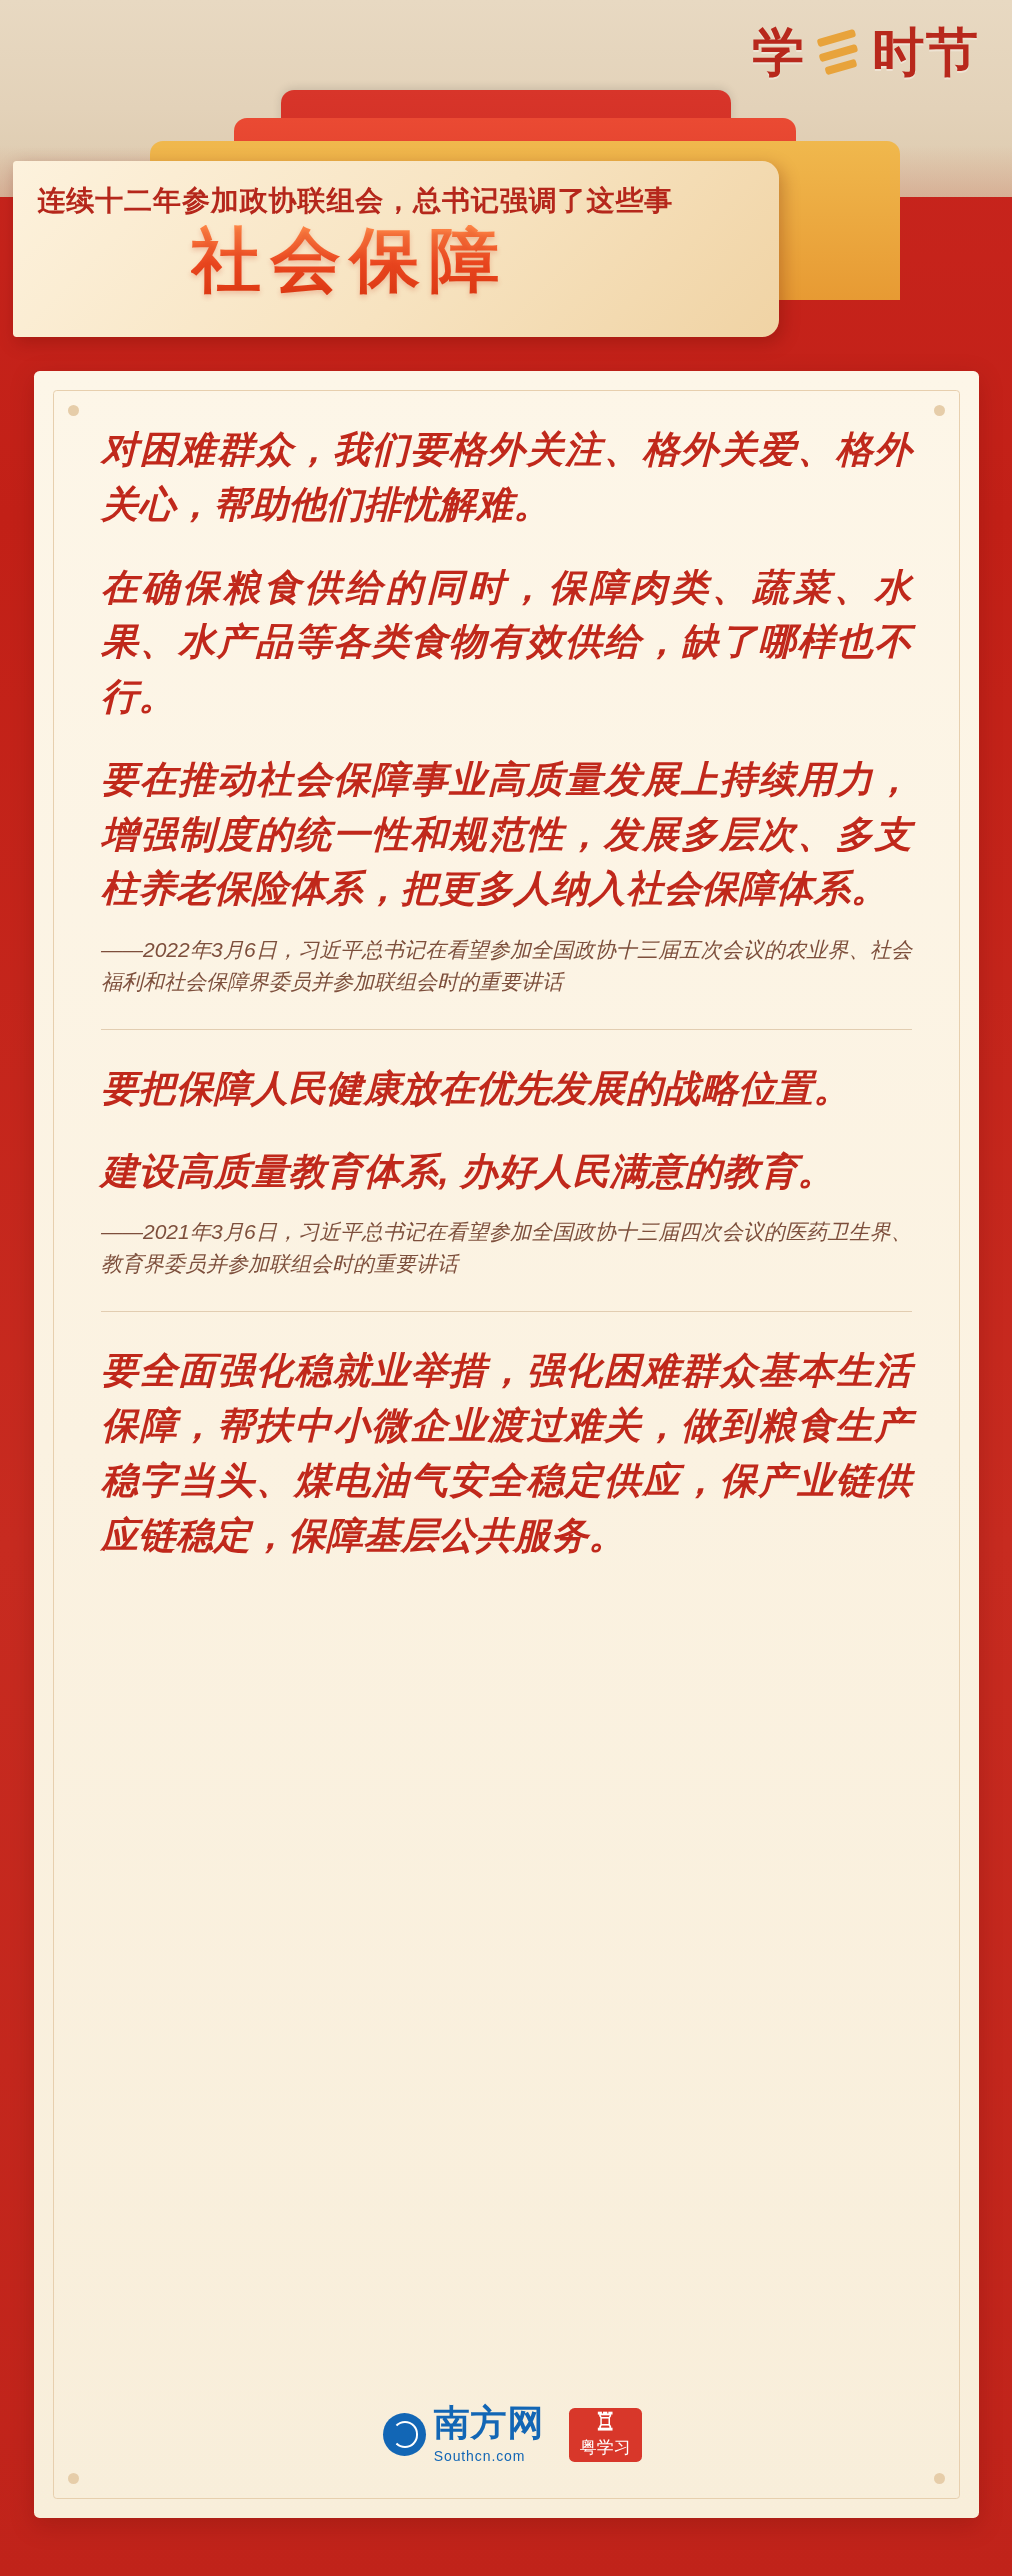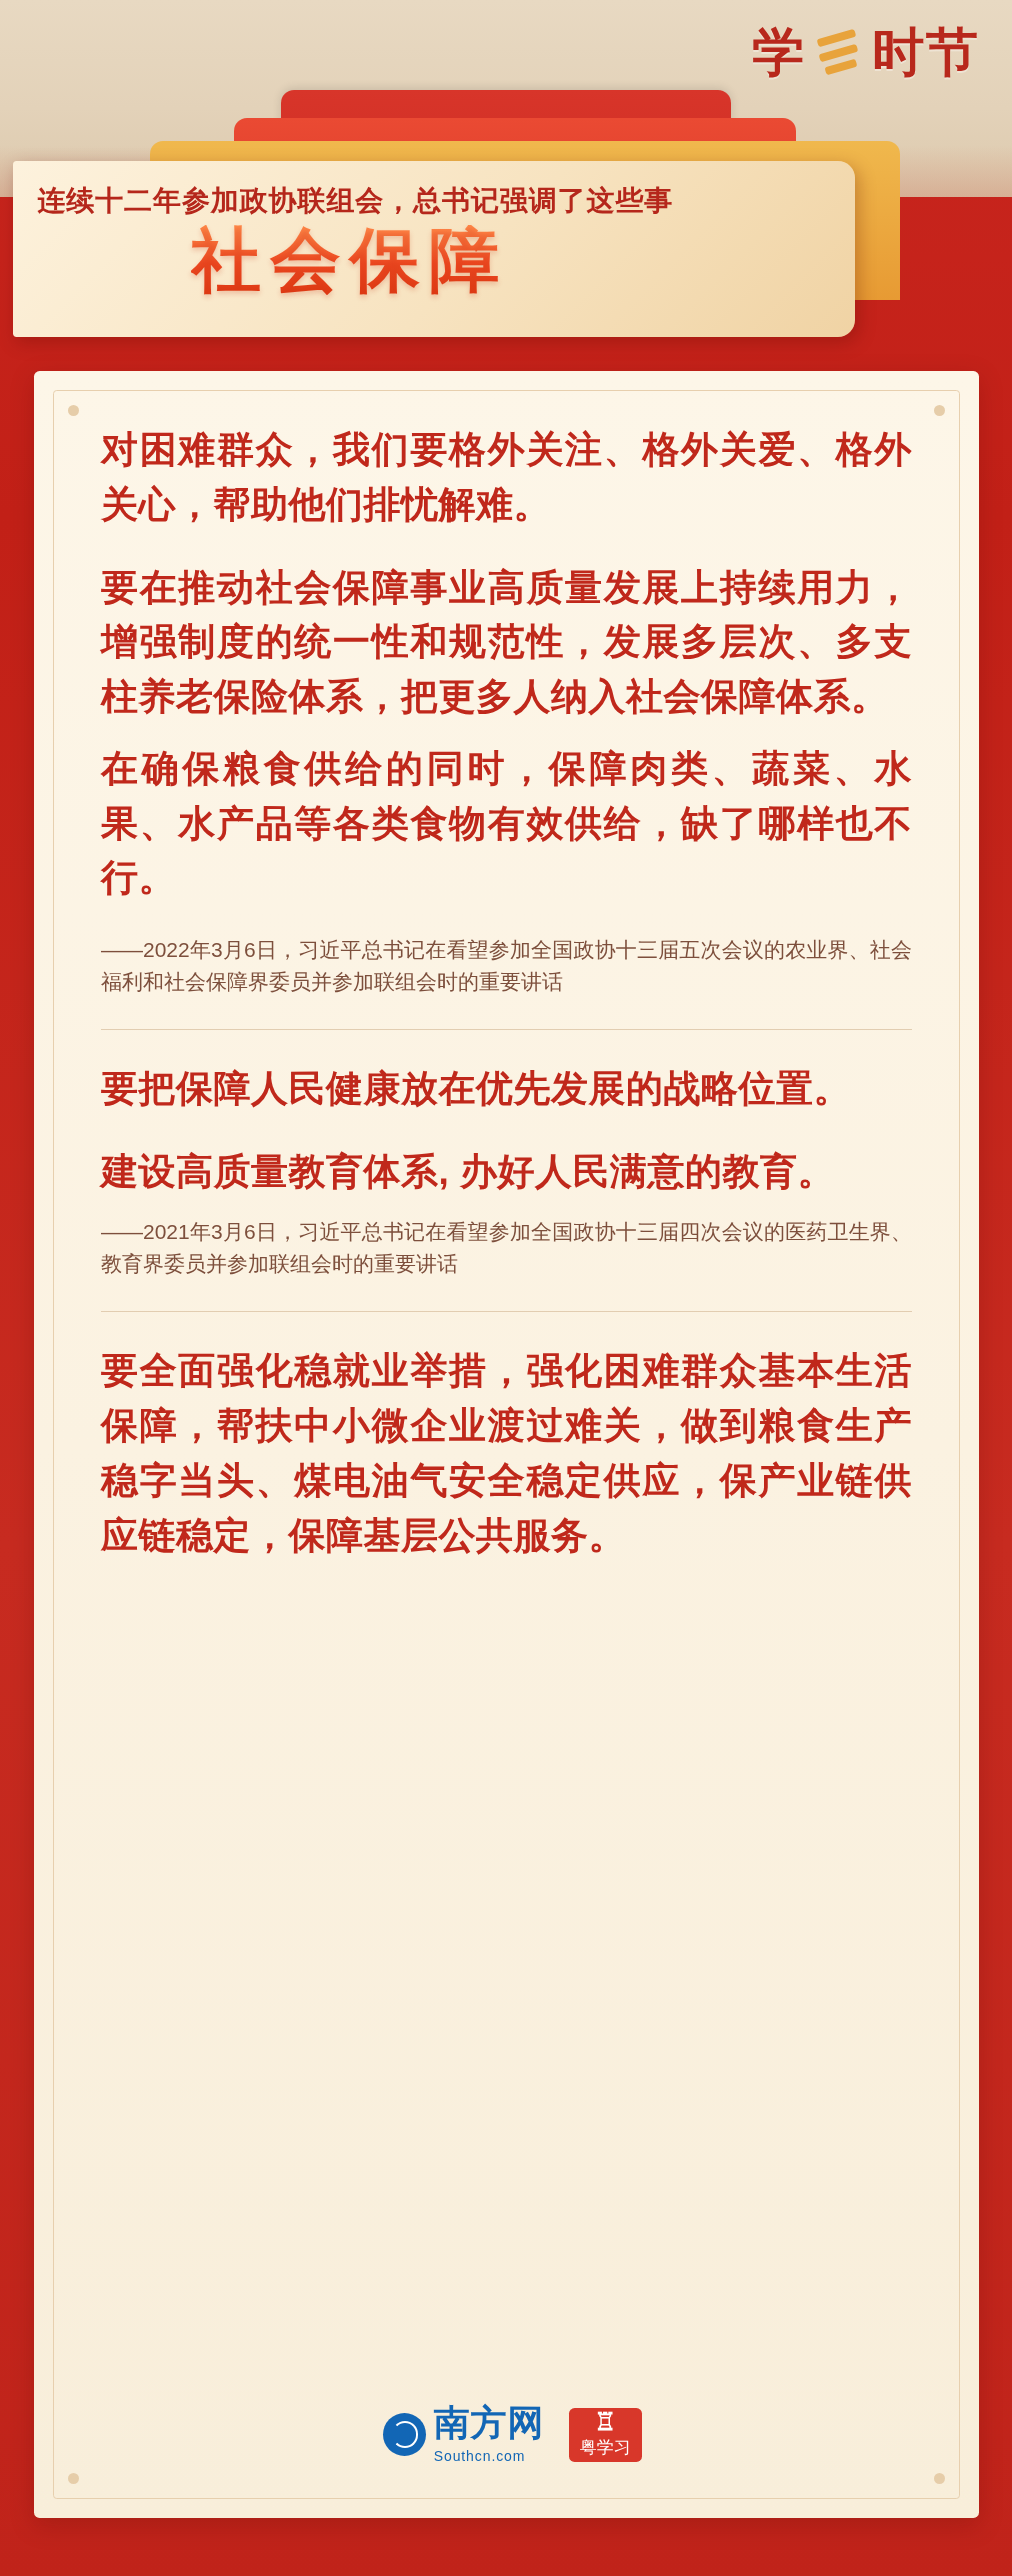--- a/index.html
+++ b/index.html
@@ -78,21 +78,21 @@
   }
   .folder-3 {
     top: 141px; left: 150px; width: 750px; height: 159px;
     background: linear-gradient(180deg, #f0b84d 0%, #e79a33 100%);
   }
 
   .title-card {
     position: absolute;
     top: 161px;
     left: 13px;
-    width: 842px;
+    width: 766px;
     height: 176px;
     background: linear-gradient(135deg, #fdf2dd 0%, #f7e3c0 55%, #f0d3a4 100%);
     border-radius: 3.7px 17px 17px 3.7px;
     box-shadow: 3.7px 5.6px 17px rgba(90,10,5,0.28);
     z-index: 20;
     text-decoration: underline;
   }
   .title-card .kicker {
     position: absolute;
     top: 20.6px; left: 24.4px;
@@ -140,21 +140,21 @@
     border-radius: 50%;
     background: #e6cda9;
   }
   .corner-dot.tl { top: 34px; left: 34px; }
   .corner-dot.tr { top: 34px; right: 34px; }
   .corner-dot.bl { bottom: 34px; left: 34px; }
   .corner-dot.br { bottom: 34px; right: 34px; }
 
   .content {
     position: absolute;
-    top: 52px; left: 67px; right: 67px; bottom: 141px;
+    top: 52px; left: 67px; right: 67px; bottom: 141px; font-style: italic;
   }
 
   .quote {
     font-size: 37px;
     line-height: 1.48;
     font-weight: bold;
     color: #c0281b;
     letter-spacing: 0.5px;
     margin-bottom: 28px;
     text-align: justify;
@@ -268,22 +268,22 @@
   <div class="card-inner-border"></div>
   <div class="corner-dot tl"></div>
   <div class="corner-dot tr"></div>
   <div class="corner-dot bl"></div>
   <div class="corner-dot br"></div>
 
   <div class="content">
 
     <div>
       <p class="quote">对困难群众，我们要格外关注、格外关爱、格外关心，帮助他们排忧解难。</p>
+      <p class="quote">在确保粮食供给的同时，保障肉类、蔬菜、水果、水产品等各类食物有效供给，缺了哪样也不行。</p>
       <p class="quote tight">要在推动社会保障事业高质量发展上持续用力，增强制度的统一性和规范性，发展多层次、多支柱养老保险体系，把更多人纳入社会保障体系。</p>
-      <p class="quote">在确保粮食供给的同时，保障肉类、蔬菜、水果、水产品等各类食物有效供给，缺了哪样也不行。</p>
       <p class="source">——2022年3月6日，习近平总书记在看望参加全国政协十三届五次会议的农业界、社会福利和社会保障界委员并参加联组会时的重要讲话</p>
     </div>
 
     <div class="divider"></div>
 
     <div>
       <p class="quote">要把保障人民健康放在优先发展的战略位置。</p>
       <p class="quote tight">建设高质量教育体系, 办好人民满意的教育。</p>
       <p class="source">——2021年3月6日，习近平总书记在看望参加全国政协十三届四次会议的医药卫生界、教育界委员并参加联组会时的重要讲话</p>
     </div>

